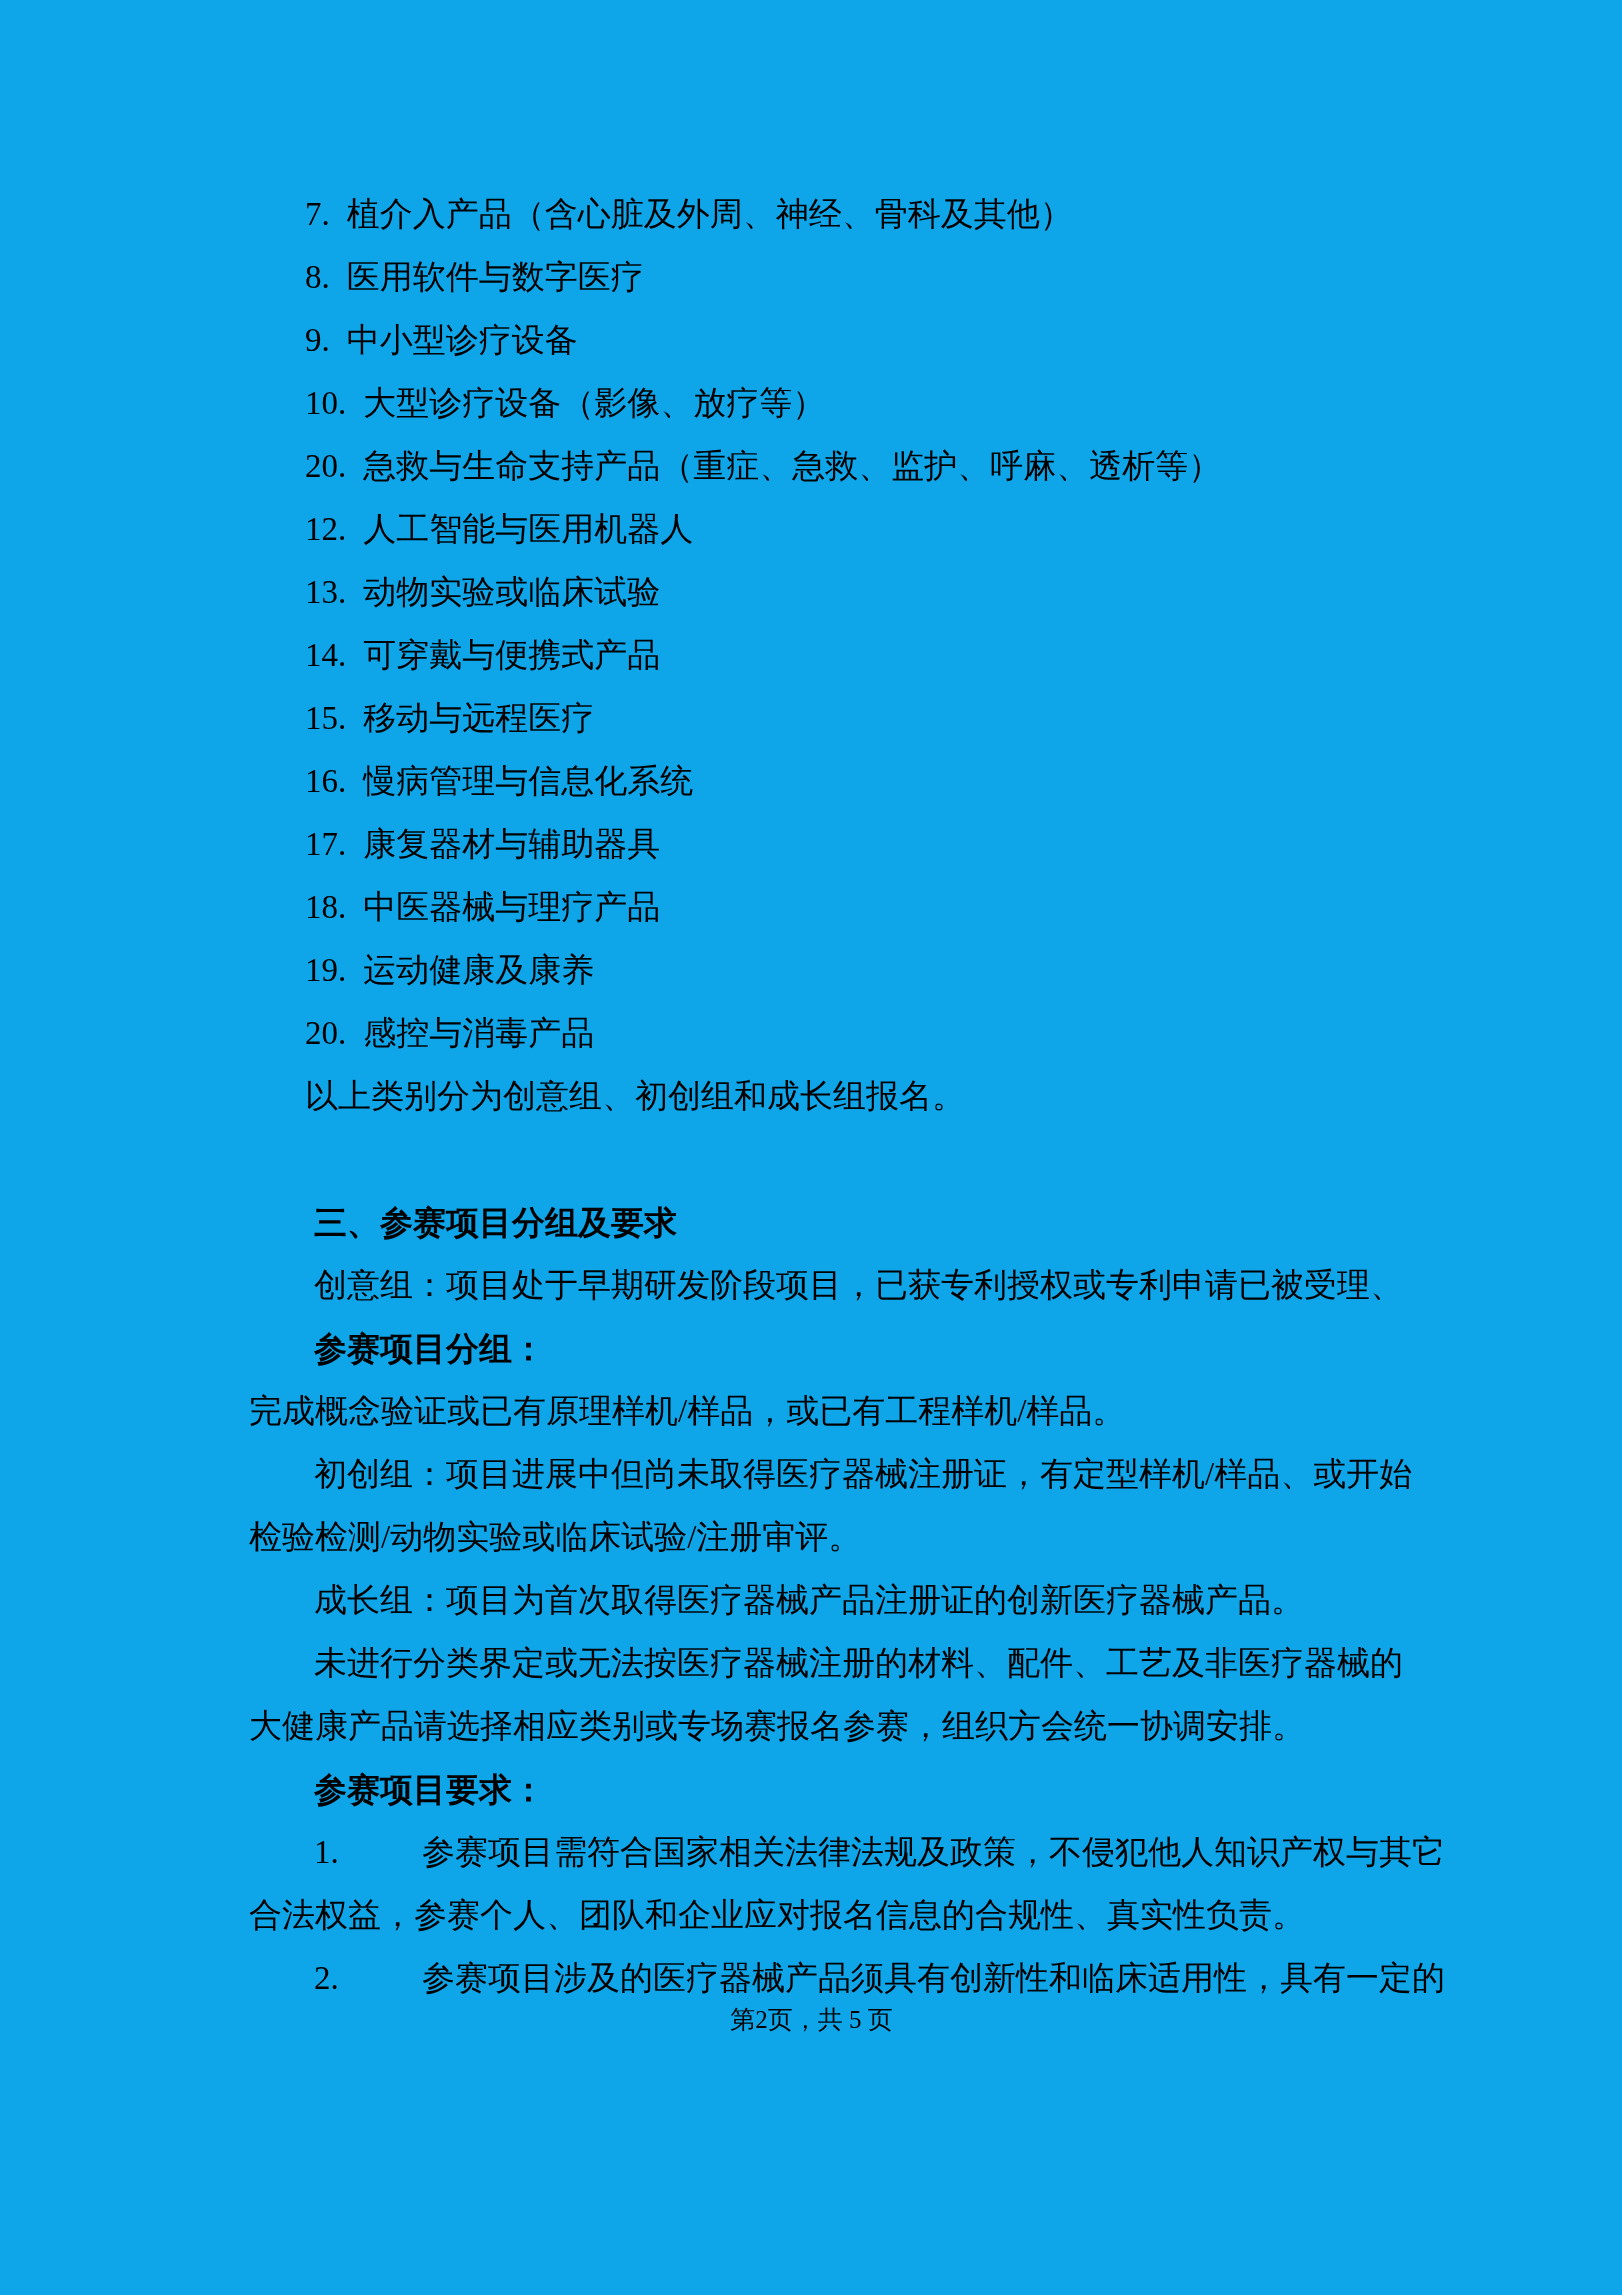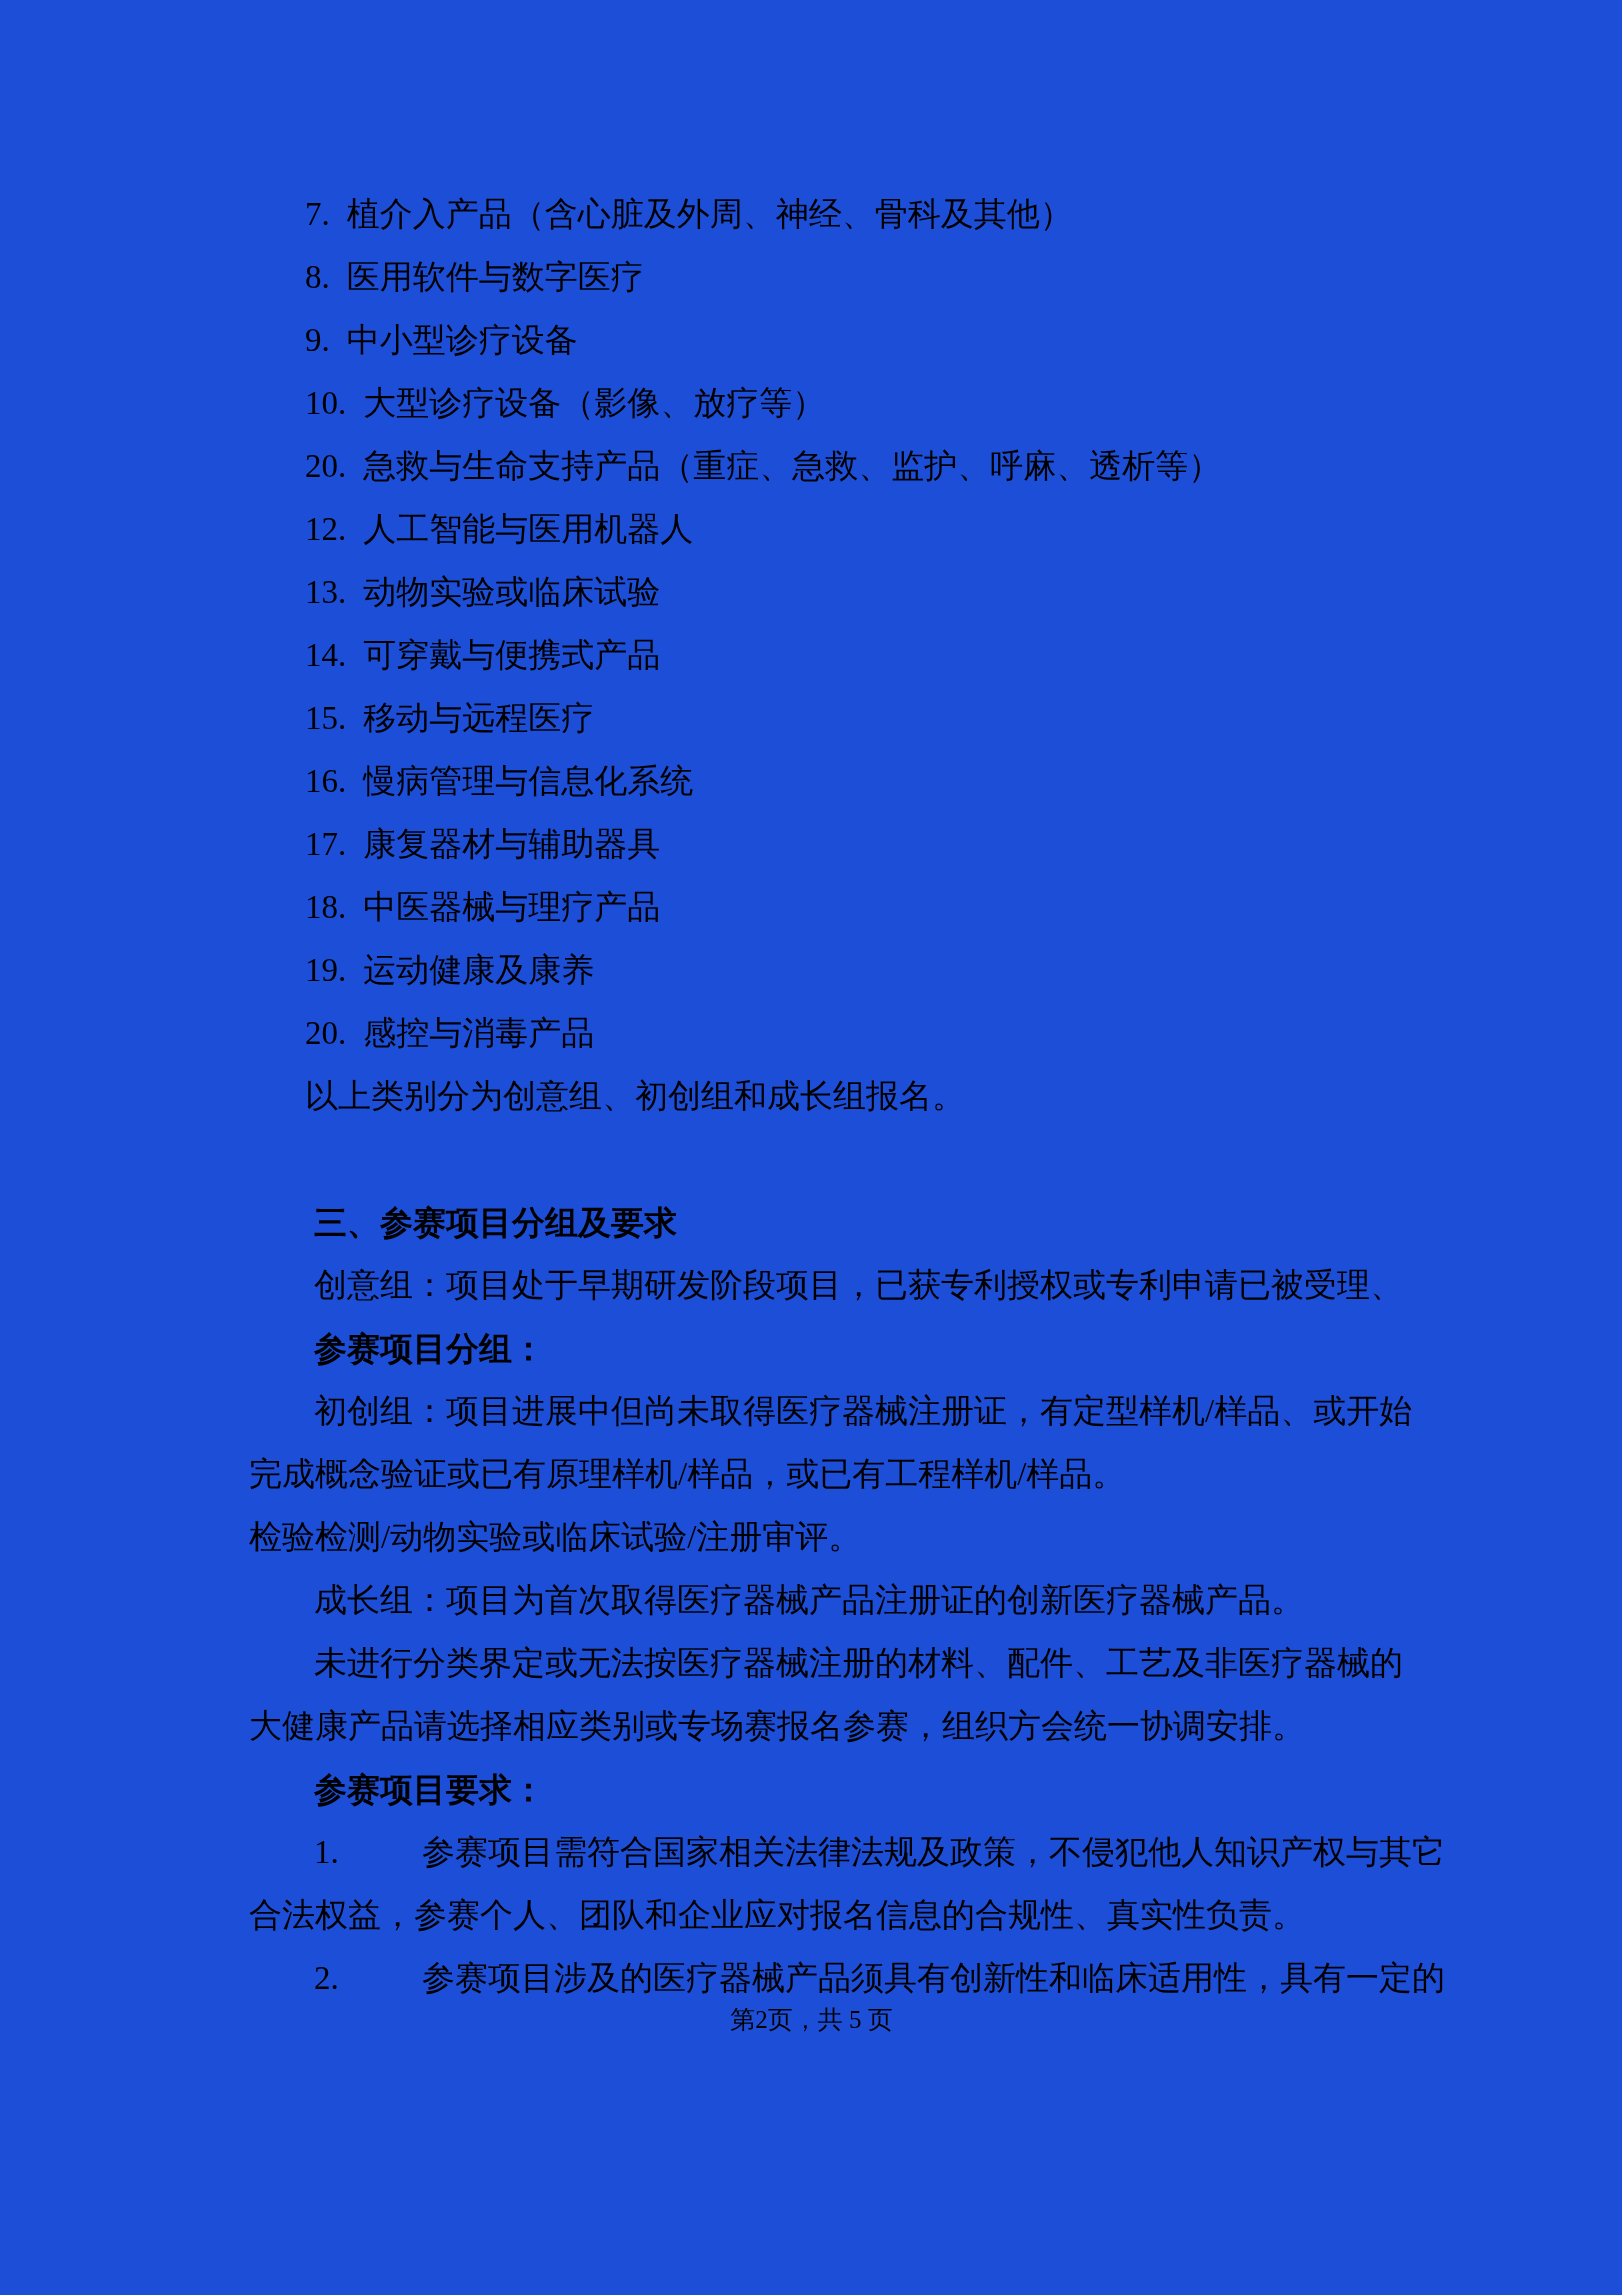--- a/index.html
+++ b/index.html
@@ -4,21 +4,21 @@
 <style>
   html, body {
     margin: 0;
     padding: 0;
     background: #ffffff;
   }
   .page {
     position: relative;
     width: 1623px;
     height: 2295px;
-    background: #1d4ed8;
+    background: #0ea5e9;
     overflow: hidden;
     color: #000000;
     font-family: "Liberation Serif", "DejaVu Serif", serif;
   }
   .content {
     position: absolute;
     left: 249px;
     top: 183px;
     width: 1126px;
     font-size: 33px;
@@ -92,22 +92,22 @@
     <div class="line list-line"><span class="list-num">20.</span><span>感控与消毒产品</span></div>
 
     <div class="line closing-line">以上类别分为创意组、初创组和成长组报名。</div>
 
     <div class="spacer"></div>
 
     <div class="line heading indent">三、参赛项目分组及要求</div>
     <div class="line indent">创意组：项目处于早期研发阶段项目，已获专利授权或专利申请已被受理、</div>
 
     <div class="line heading indent">参赛项目分组：</div>
+    <div class="line flush">完成概念验证或已有原理样机/样品，或已有工程样机/样品。</div>
     <div class="line indent">初创组：项目进展中但尚未取得医疗器械注册证，有定型样机/样品、或开始</div>
-    <div class="line flush">完成概念验证或已有原理样机/样品，或已有工程样机/样品。</div>
     <div class="line flush">检验检测/动物实验或临床试验/注册审评。</div>
     <div class="line indent">成长组：项目为首次取得医疗器械产品注册证的创新医疗器械产品。</div>
     <div class="line indent">未进行分类界定或无法按医疗器械注册的材料、配件、工艺及非医疗器械的</div>
     <div class="line flush">大健康产品请选择相应类别或专场赛报名参赛，组织方会统一协调安排。</div>
 
     <div class="line heading indent">参赛项目要求：</div>
 
     <div class="line req-line"><span class="req-num">1.</span><span>参赛项目需符合国家相关法律法规及政策，不侵犯他人知识产权与其它</span></div>
     <div class="line flush">合法权益，参赛个人、团队和企业应对报名信息的合规性、真实性负责。</div>
     <div class="line req-line"><span class="req-num">2.</span><span>参赛项目涉及的医疗器械产品须具有创新性和临床适用性，具有一定的</span></div>

